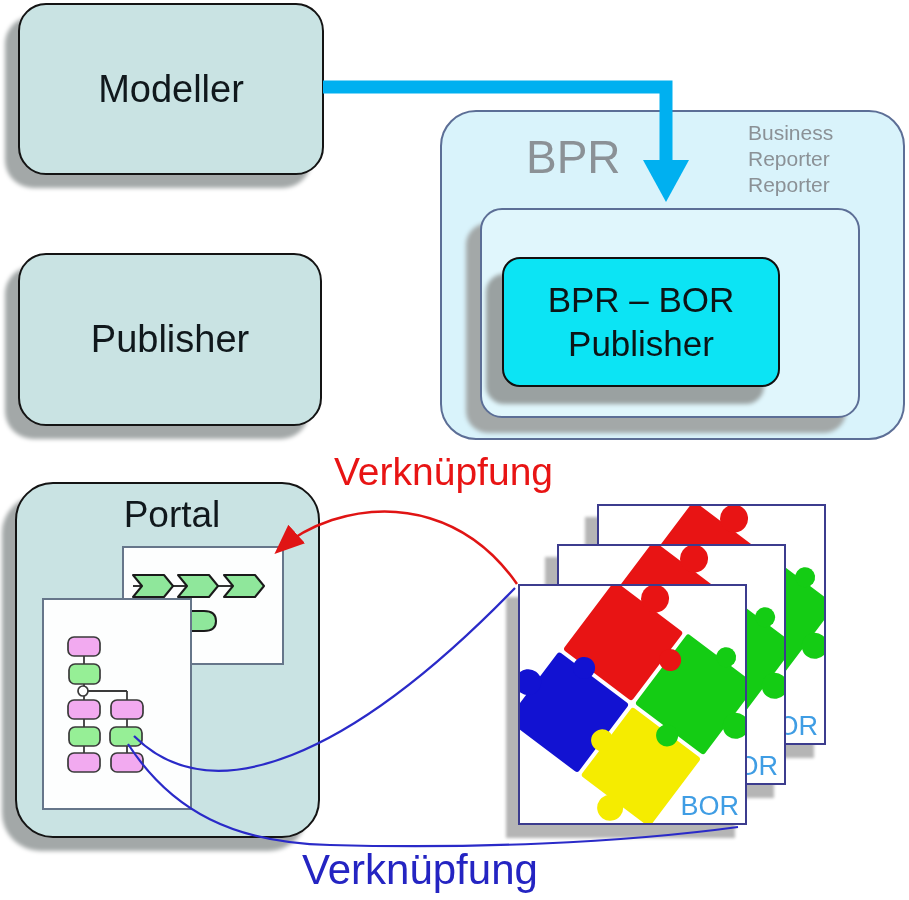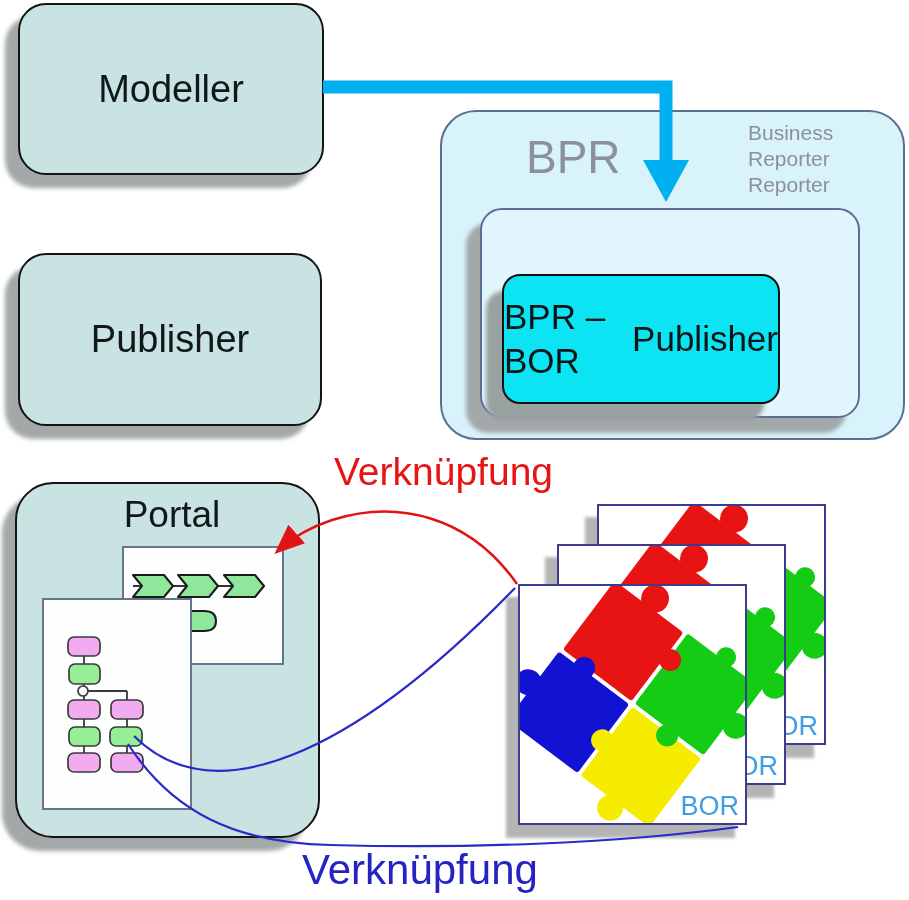--- a/index.html
+++ b/index.html
@@ -19,24 +19,24 @@
 
   
   .bpr-container{position:absolute;left:440px;top:110px;width:461px;height:326px;
                  background:#d9f3fb;border:2px solid #5c6e96;border-radius:36px;}
   .bpr-label{position:absolute;left:68px;top:18px;font-size:46px;color:#8b9196;margin-left:16px;}
   .bpr-note{position:absolute;left:306px;top:8px;font-size:21px;line-height:26px;color:#8b9196;}
   .admin-box{position:absolute;left:38px;top:96px;width:376px;height:206px;
              background:#e0f6fc;border:2px solid #5c6e96;border-radius:22px;
              box-shadow:-14px 15px 4px #a3a8a8;}
   .admin-label{margin-top:16px;text-align:center;font-size:38px;color:#8b9196;}
-  .borpub-box{position:absolute;left:20px;top:64px;width:274px;height:126px;
+  .borpub-box{position:absolute;left:20px;top:47px;width:274px;height:126px;
               background:#0ce4f4;border:2px solid #101010;border-radius:18px;
               box-shadow:-16px 17px 4px #9aa1a1;
-              display:flex;flex-direction:row;align-items:center;justify-content:center;}
+              display:flex;flex-direction:column;align-items:center;justify-content:center;}
   .borpub-line{font-size:35px;line-height:44px;color:#0c1416;}
 
   
   .xml-label{position:absolute;left:362px;top:38px;font-size:32px;color:#0c0c0c;}
   .vk-red{position:absolute;left:334px;top:450px;font-size:39px;color:#e81414;z-index:60;}
   .vk-blue{position:absolute;left:302px;top:846px;font-size:42px;color:#2424c2;z-index:60;}
 
   
   .doc{position:absolute;background:#fdfefe;border:2px solid #66768a;}
   .doc-top{left:122px;top:546px;width:158px;height:115px;z-index:5;}

